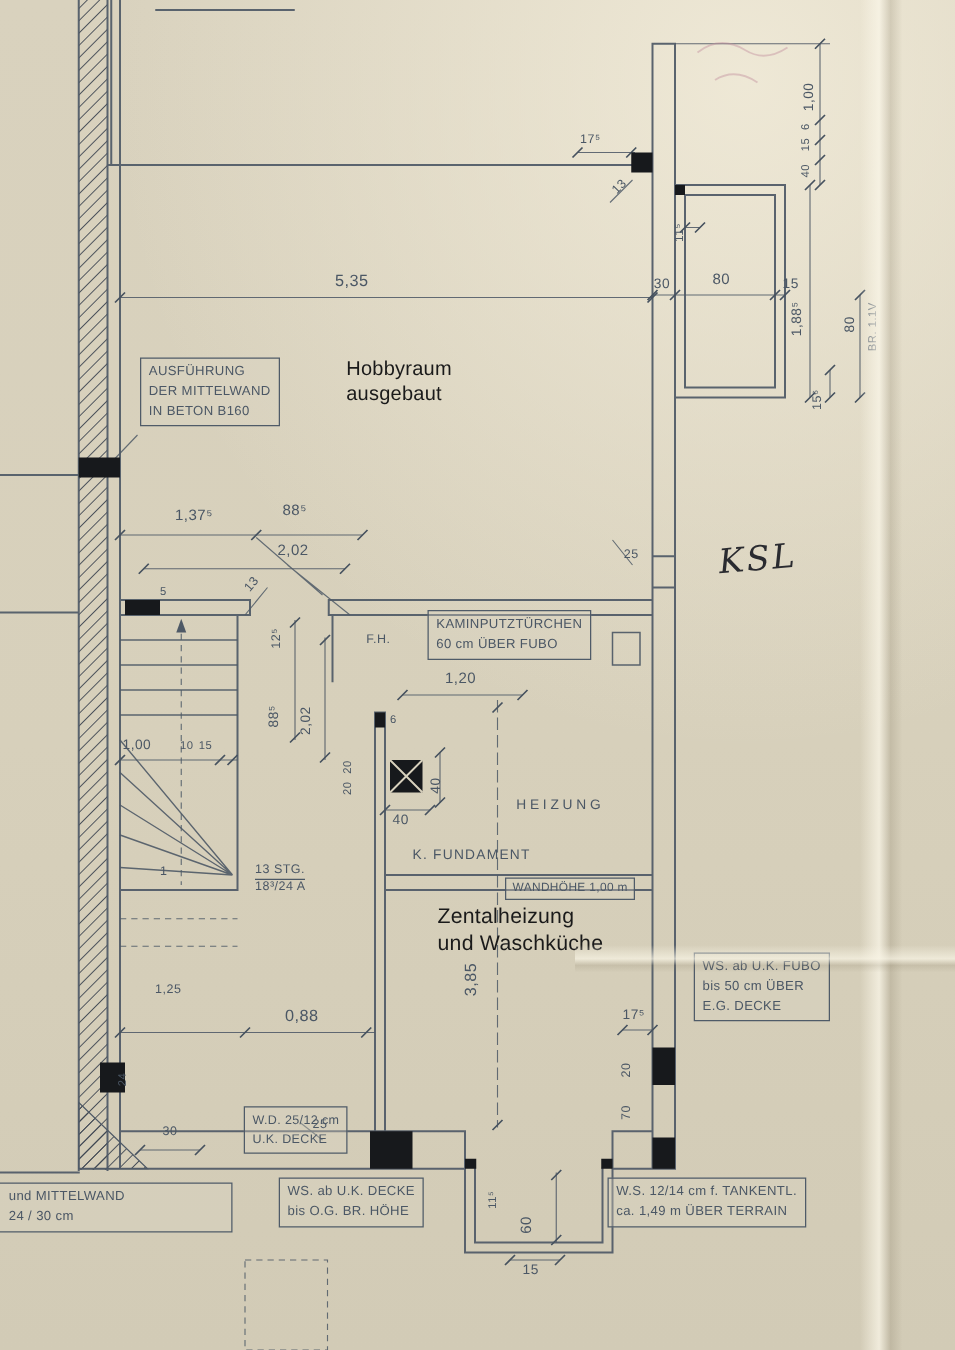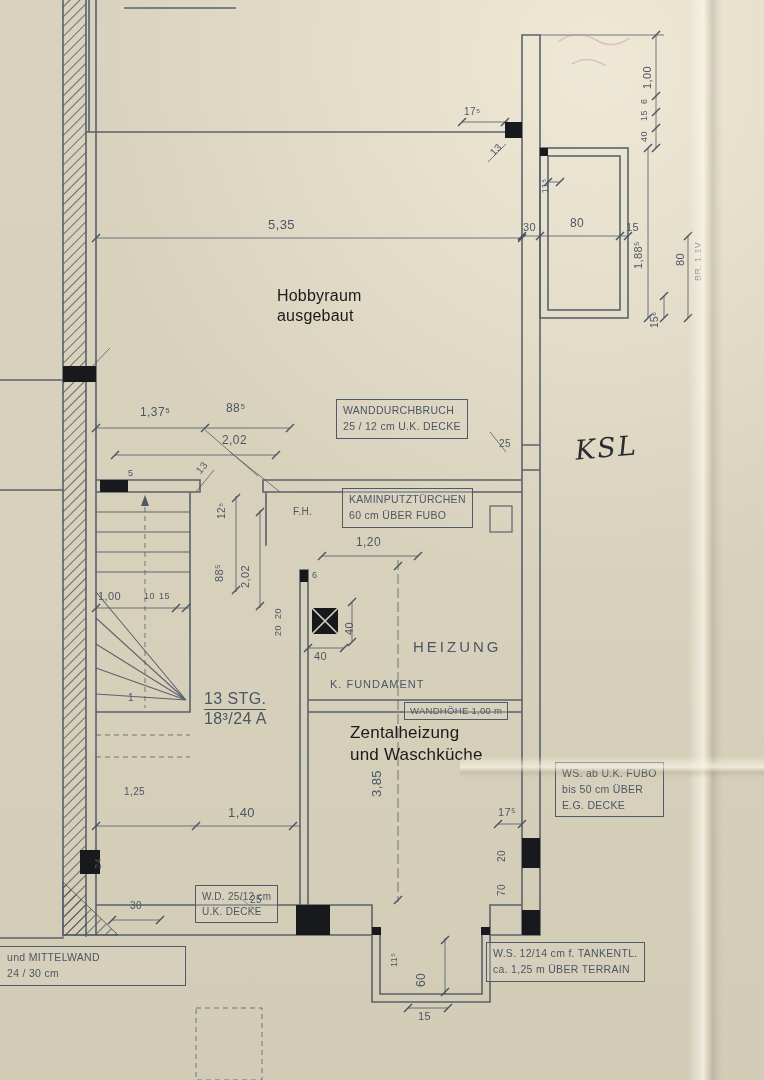--- a/index.html
+++ b/index.html
@@ -132,25 +132,26 @@
     <path d="M312 608 L338 634 M312 634 L338 608"></path>
   </g>
 
   <g stroke="#c492a0" stroke-width="1.5" fill="none" opacity="0.45">
     <path d="M558 42 q18 -14 38 -2 q16 10 34 -2"></path>
     <path d="M572 64 q16 -10 34 2"></path>
   </g>
 </svg>
 
 
-
-<div class="box" style="left:336px;top:399px">
-  <div>WANDDURCHBRUCH</div>
-  <div>25 / 12 cm U.K. DECKE</div>
-</div>
+<div class="box" style="left:112px;top:286px">
+  <div>AUSFÜHRUNG</div>
+  <div>DER MITTELWAND</div>
+  <div>IN BETON B160</div>
+</div>
+
 
 <div class="box" style="left:342px;top:488px">
   <div>KAMINPUTZTÜRCHEN</div>
   <div>60 cm ÜBER FUBO</div>
 </div>
 
 <div class="box" style="left:404px;top:702px;font-size:9.5px;padding:1px 5px">
   <div>WANDHÖHE 1,00 m</div>
 </div>
 
@@ -163,29 +164,33 @@
 <div class="box" style="left:195px;top:885px;font-size:10px">
   <div>W.D. 25/12 cm</div>
   <div>U.K. DECKE</div>
 </div>
 
 <div class="box" style="left:-10px;top:946px;padding-left:16px;width:196px">
   <div>und MITTELWAND</div>
   <div>24 / 30 cm</div>
 </div>
 
+<div class="box" style="left:223px;top:942px">
+  <div>WS. ab U.K. DECKE</div>
+  <div>bis O.G. BR. HÖHE</div>
+</div>
 
 <div class="box" style="left:486px;top:942px">
   <div>W.S. 12/14 cm f. TANKENTL.</div>
-  <div>ca. 1,25 m ÜBER TERRAIN</div>
-</div>
-
-<div class="lbl" style="left:413px;top:638px;font-size:15px;letter-spacing:3px">HEIZUNG</div>
+  <div>ca. 1,49 m ÜBER TERRAIN</div>
+</div>
+
+<div class="lbl" style="left:413px;top:638px;font-size:11px;letter-spacing:3px">HEIZUNG</div>
 <div class="lbl" style="left:330px;top:678px;font-size:11px;letter-spacing:1px">K. FUNDAMENT</div>
-<div class="lbl" style="left:204px;top:690px;font-size:16px">
+<div class="lbl" style="left:204px;top:690px;font-size:10px">
   <div class="u">13 STG.</div>
   <div>18³/24 A</div>
 </div>
 <div class="lbl" style="left:293px;top:506px;font-size:10px">F.H.</div>
 
 <div class="hand" style="left:350px;top:722px;font-size:17px">
   <div>Zentalheizung</div>
   <div>und Waschküche</div>
 </div>
 <div class="hand" style="left:277px;top:286px;font-size:16px">
@@ -223,21 +228,21 @@
 <div class="lbl" style="left:144px;top:591px;font-size:9px">10</div>
 <div class="lbl" style="left:159px;top:591px;font-size:9px">15</div>
 <div class="lbl" style="left:128px;top:692px;font-size:10px">1</div>
 <div class="lbl" style="left:312px;top:570px;font-size:9px">6</div>
 <div class="lbl rot" style="left:283px;top:610px;font-size:9px">20</div>
 <div class="lbl rot" style="left:283px;top:627px;font-size:9px">20</div>
 <div class="lbl" style="left:314px;top:650px;font-size:11px">40</div>
 <div class="lbl rot" style="left:355px;top:624px;font-size:11px">40</div>
 <div class="lbl rot" style="left:383px;top:784px;font-size:13px">3,85</div>
 <div class="lbl" style="left:124px;top:786px;font-size:10px">1,25</div>
-<div class="lbl" style="left:228px;top:806px;font-size:13px">1,40</div>
+<div class="lbl" style="left:228px;top:806px;font-size:13px">0,88</div>
 <div class="lbl" style="left:498px;top:806px;font-size:11px">17⁵</div>
 <div class="lbl rot" style="left:507px;top:852px;font-size:10px">20</div>
 <div class="lbl rot" style="left:507px;top:886px;font-size:10px">70</div>
 <div class="lbl rot" style="left:103px;top:860px;font-size:9px">24</div>
 <div class="lbl" style="left:130px;top:900px;font-size:10px">30</div>
 <div class="lbl" style="left:250px;top:894px;font-size:10px">25</div>
 <div class="lbl rot" style="left:399px;top:958px;font-size:9px">11⁵</div>
 <div class="lbl rot" style="left:427px;top:975px;font-size:12px">60</div>
 <div class="lbl" style="left:418px;top:1010px;font-size:11px">15</div>
 

